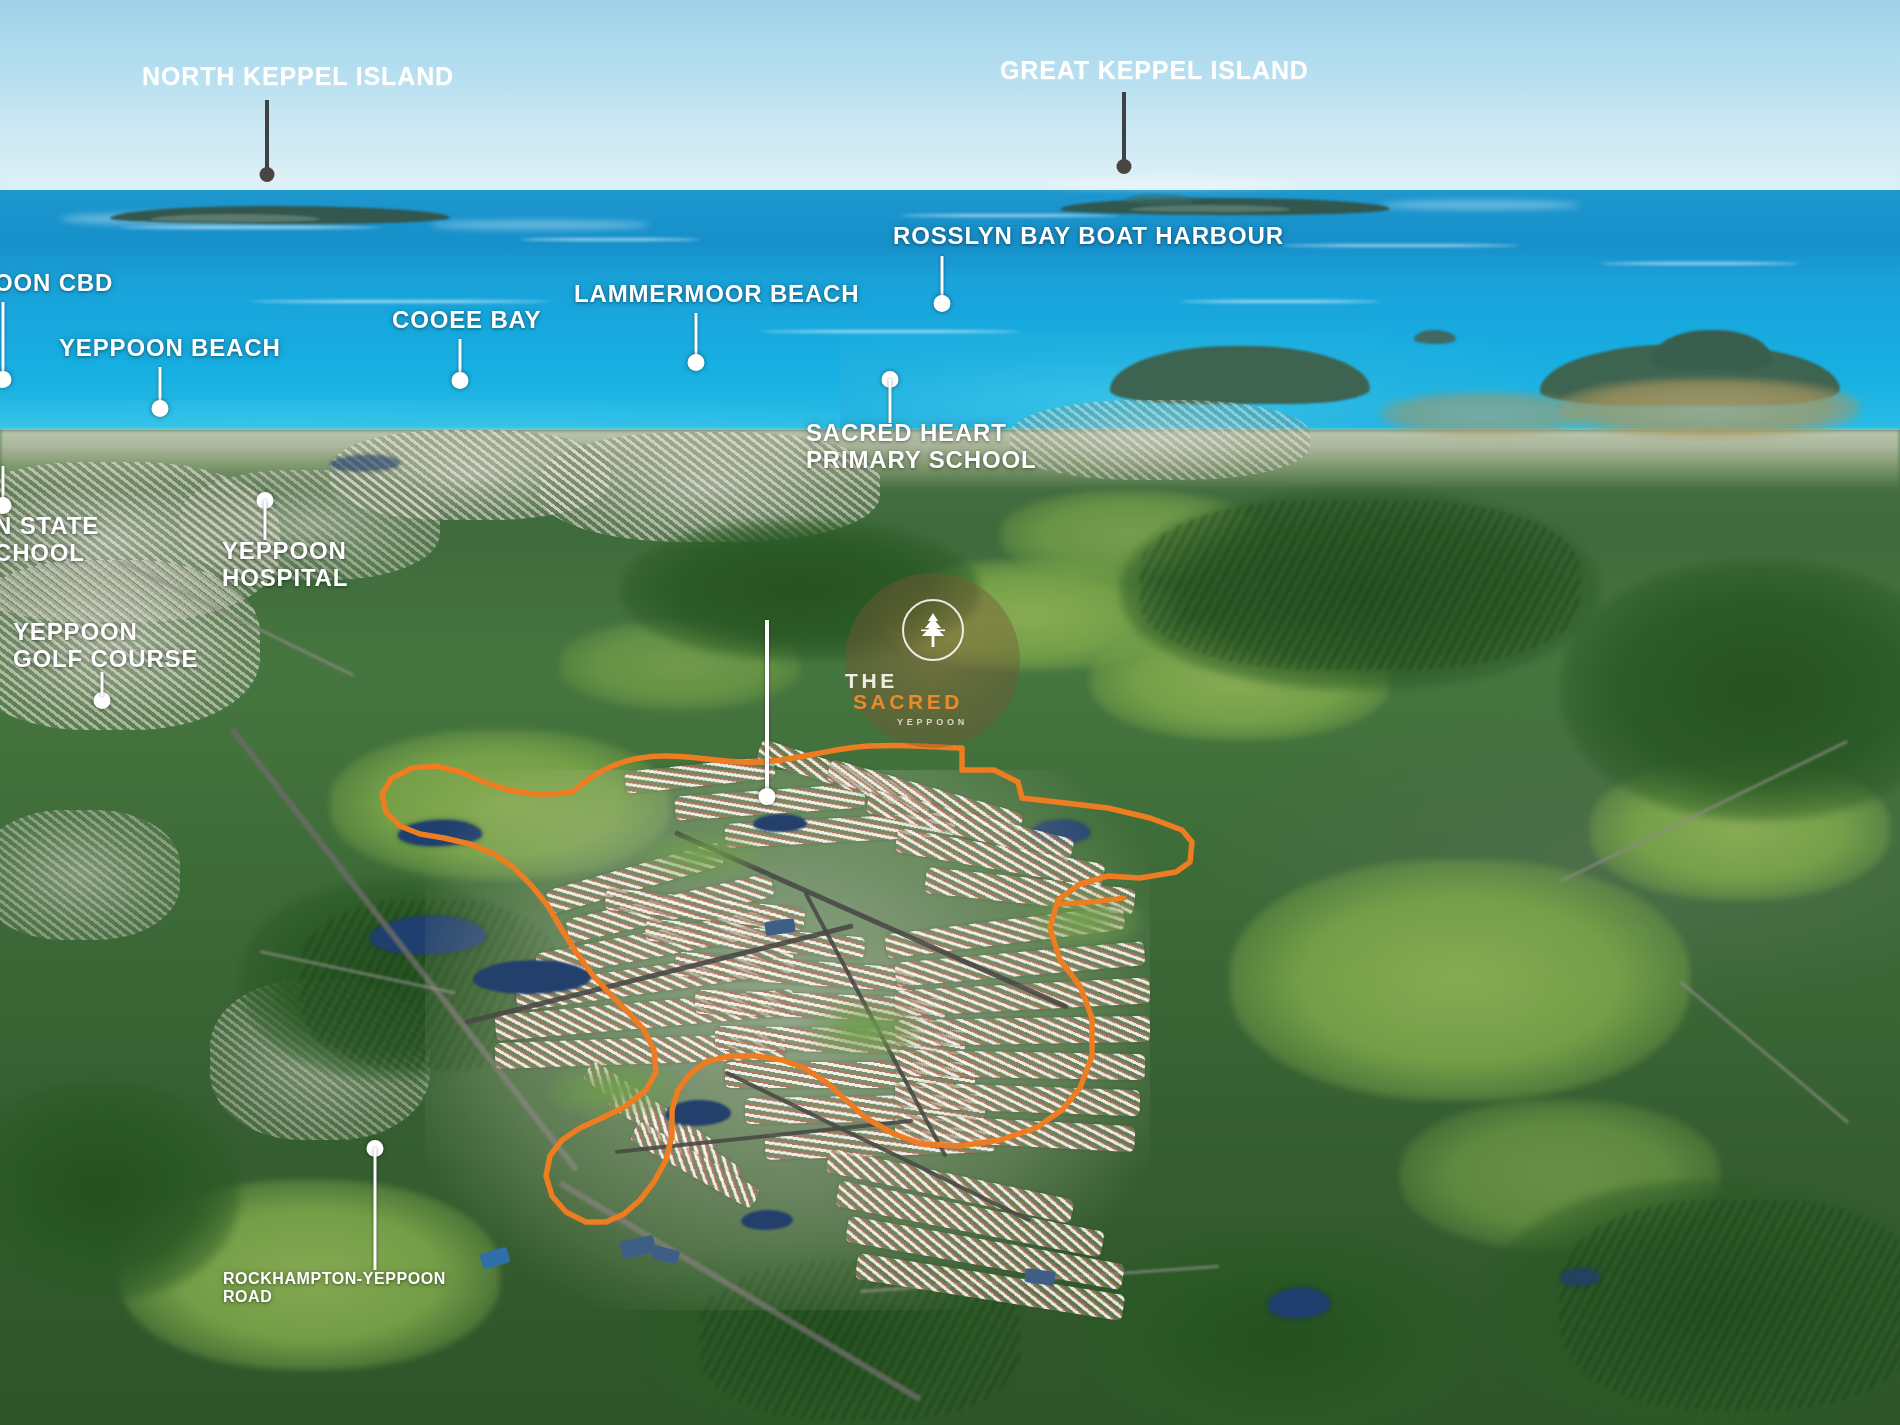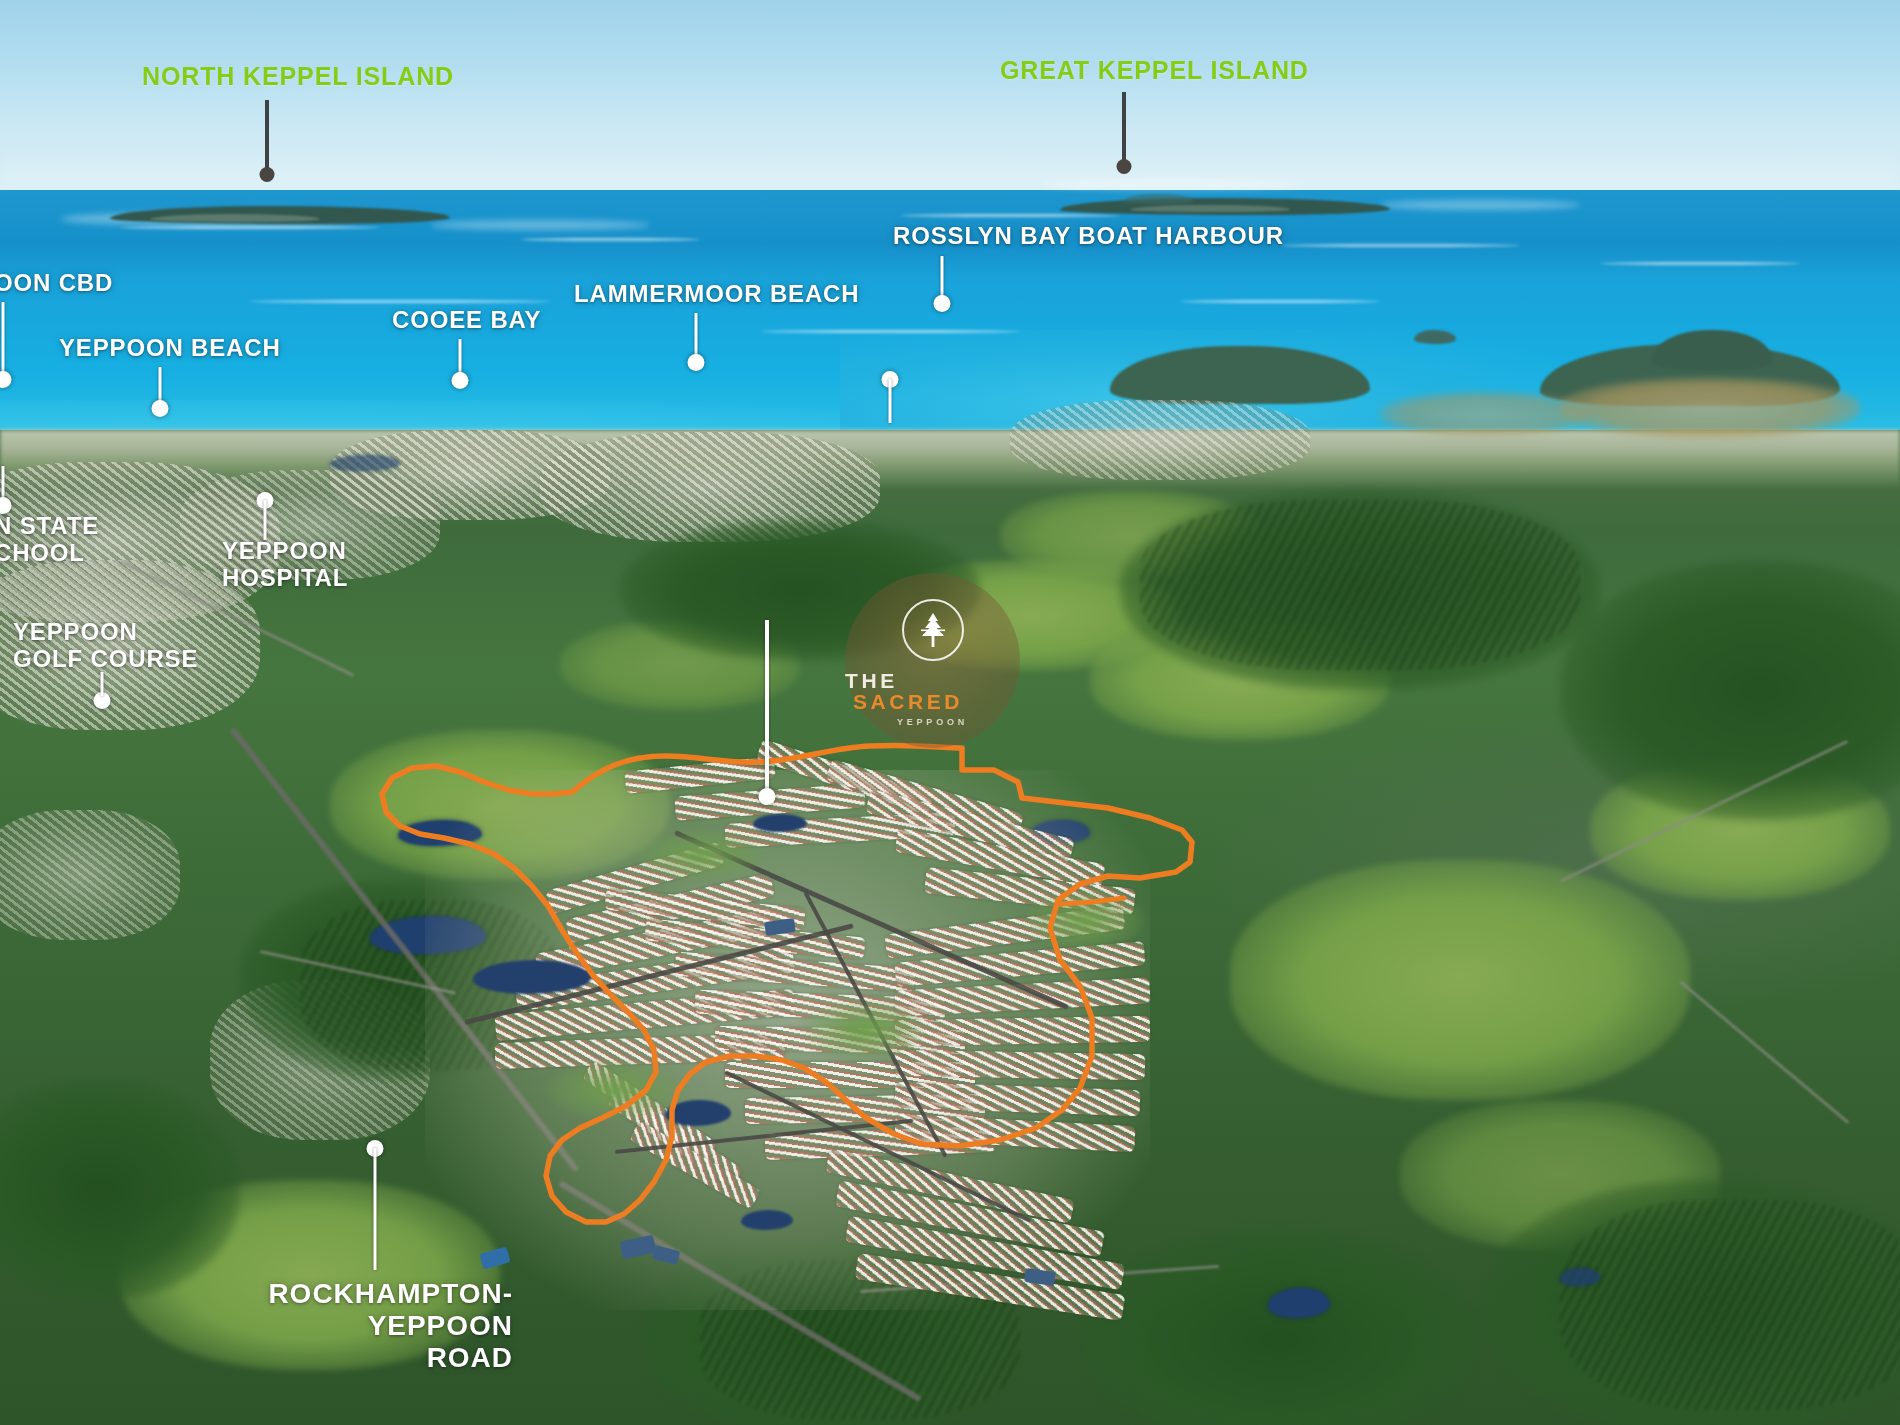--- a/index.html
+++ b/index.html
@@ -158,21 +158,21 @@
     letter-spacing:.035em;
     line-height:1.14;
     white-space:pre-line;
     text-transform:uppercase;
   }
   .label.light{
     color:#ffffff;
     text-shadow:0 1px 3px rgba(0,0,0,.40), 0 0 8px rgba(0,0,0,.22);
   }
   .label.dark{
-    color:#84cc16;
+    color:#ffffff;
     text-shadow:0 1px 2px rgba(255,255,255,.25);
   }
 
   .pin{position:absolute;}
   .pin .stem{position:absolute;left:50%;transform:translateX(-50%);width:3px;background:#ffffff;box-shadow:0 0 3px rgba(0,0,0,.45);}
   .pin .dot{position:absolute;left:50%;transform:translateX(-50%);width:17px;height:17px;border-radius:50%;background:#ffffff;box-shadow:0 0 5px rgba(0,0,0,.45);}
   .pin.dark .stem{background:#3e4245;width:4px;box-shadow:none;}
   .pin.dark .dot{background:#4a4540;width:15px;height:15px;box-shadow:none;}
   .pin.up .dot{top:0;}
   .pin.up .stem{top:8px;}
@@ -581,16 +581,18 @@
   <div class="label light" style="left:574px;top:280px;font-size:24px;">LAMMERMOOR BEACH</div>
   <div class="label light" style="left:392px;top:306px;font-size:24px;">COOEE BAY</div>
   <div class="label light" style="left:-6px;top:269px;font-size:24px;">OON CBD</div>
   <div class="label light" style="left:59px;top:334px;font-size:24px;">YEPPOON BEACH</div>
   <div class="label light" style="left:-6px;top:512px;font-size:24px;">N STATE
 CHOOL</div>
   <div class="label light" style="left:222px;top:537px;font-size:24px;">YEPPOON
 HOSPITAL</div>
   <div class="label light" style="left:13px;top:618px;font-size:24px;">YEPPOON
 GOLF COURSE</div>
-  <div class="label light" style="left:223px;top:1270px;font-size:28px;text-align:right;width:290px;margin-top:8px;">ROCKHAMPTON-YEPPOON
+  <div class="label light" style="left:806px;top:419px;font-size:24px;">SACRED HEART
+PRIMARY SCHOOL</div>
+  <div class="label light" style="left:223px;top:1270px;font-size:16px;text-align:left;width:290px;">ROCKHAMPTON-YEPPOON
 ROAD</div>
 
 </div>
 
 </body></html>

